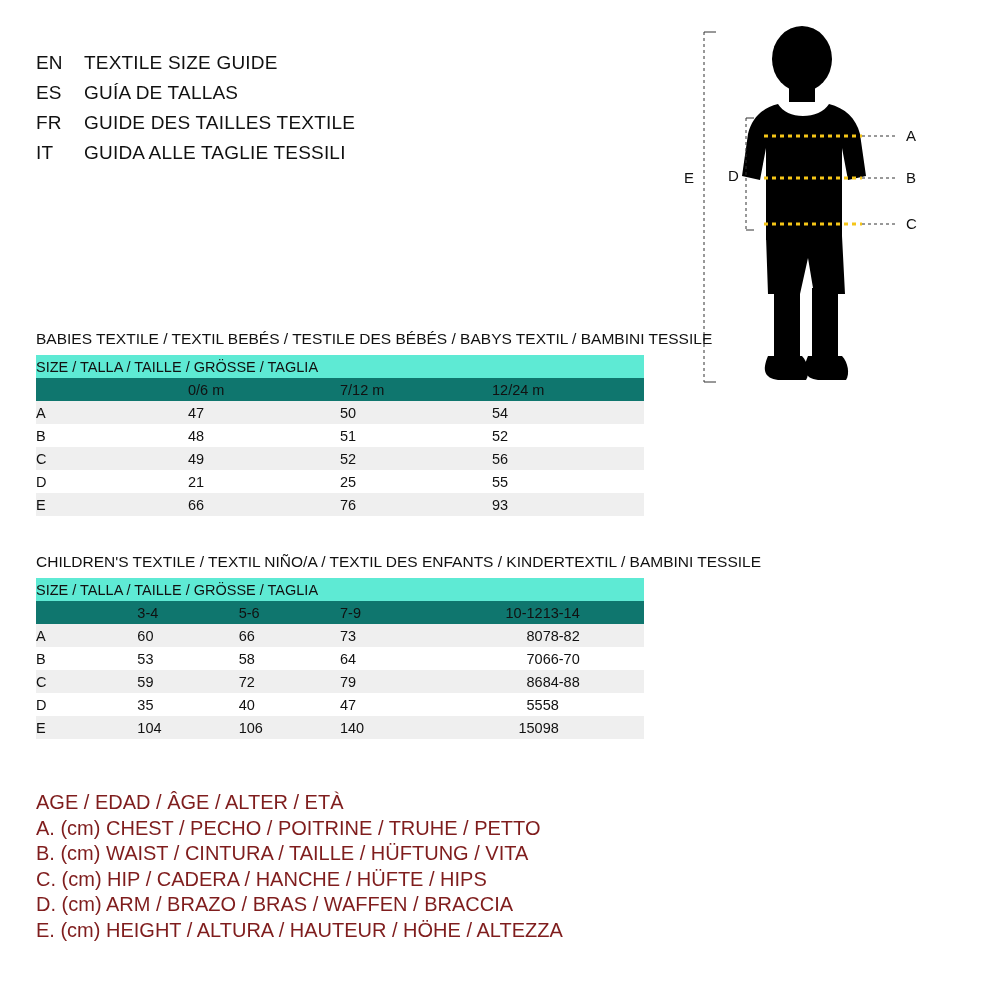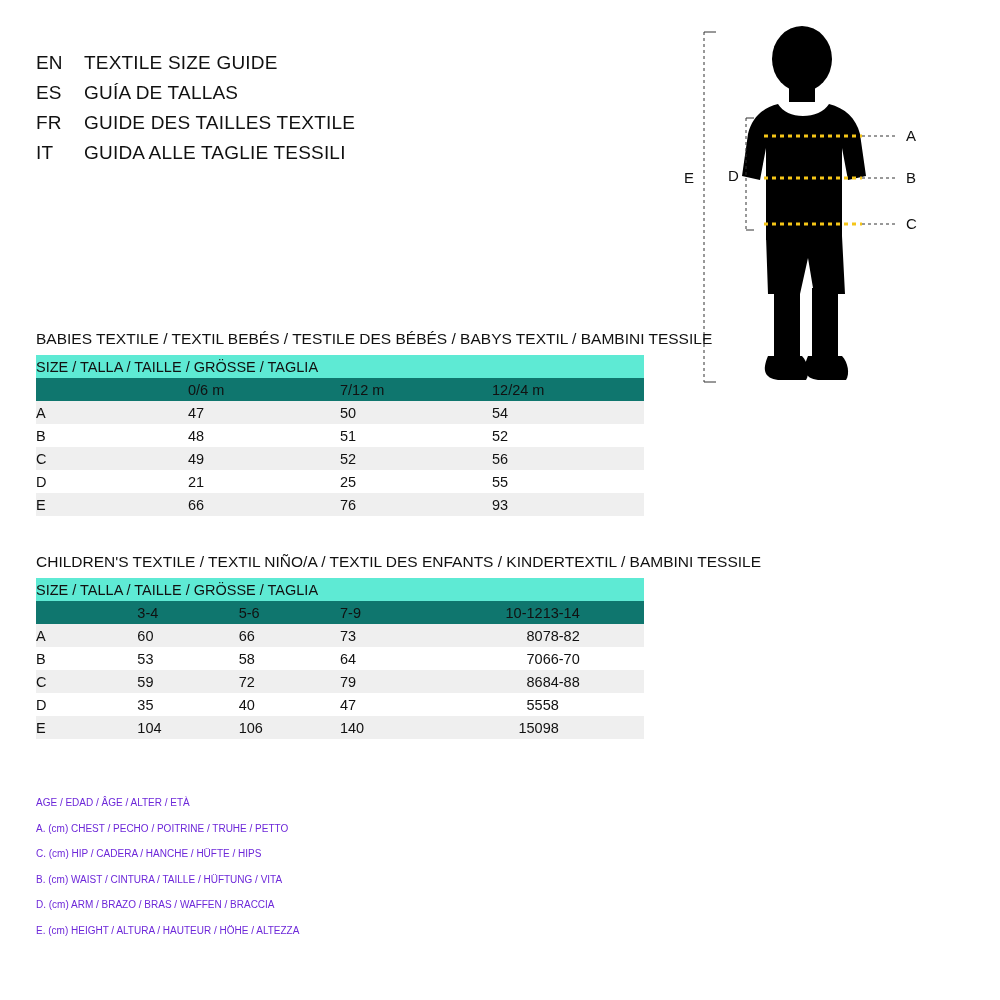--- a/index.html
+++ b/index.html
@@ -105,23 +105,23 @@
   .children .c-v5 { width: 88px; }
 
   
   .legend {
     position: absolute;
     left: 36px;
     top: 790px;
     width: 640px;
   }
   .legend-row {
-    font-size: 10px;
+    font-size: 20px;
     line-height: 25.5px;
-    color: #6d28d9;
+    color: #7f1d1d;
     white-space: nowrap;
   }
 </style>
 </head>
 <body>
 
 <div class="lang-block">
   <div class="lang-row">
     <span class="lang-code">EN</span>
     <span class="lang-text">TEXTILE SIZE GUIDE</span>
@@ -286,17 +286,17 @@
         <td class="c-val c-v4">150</td>
         <td class="c-val c-v5">98</td>
       </tr>
     </tbody>
   </table>
 </div>
 
 <div class="legend">
   <div class="legend-row">AGE / EDAD / ÂGE / ALTER / ETÀ</div>
   <div class="legend-row">A. (cm) CHEST / PECHO / POITRINE / TRUHE / PETTO</div>
+  <div class="legend-row">B. (cm) WAIST / CINTURA / TAILLE / HÜFTUNG / VITA</div>
   <div class="legend-row">C. (cm) HIP / CADERA / HANCHE / HÜFTE / HIPS</div>
-  <div class="legend-row">B. (cm) WAIST / CINTURA / TAILLE / HÜFTUNG / VITA</div>
   <div class="legend-row">D. (cm) ARM / BRAZO / BRAS / WAFFEN / BRACCIA</div>
   <div class="legend-row">E. (cm) HEIGHT / ALTURA / HAUTEUR / HÖHE / ALTEZZA</div>
 </div>
 
 </body></html>

